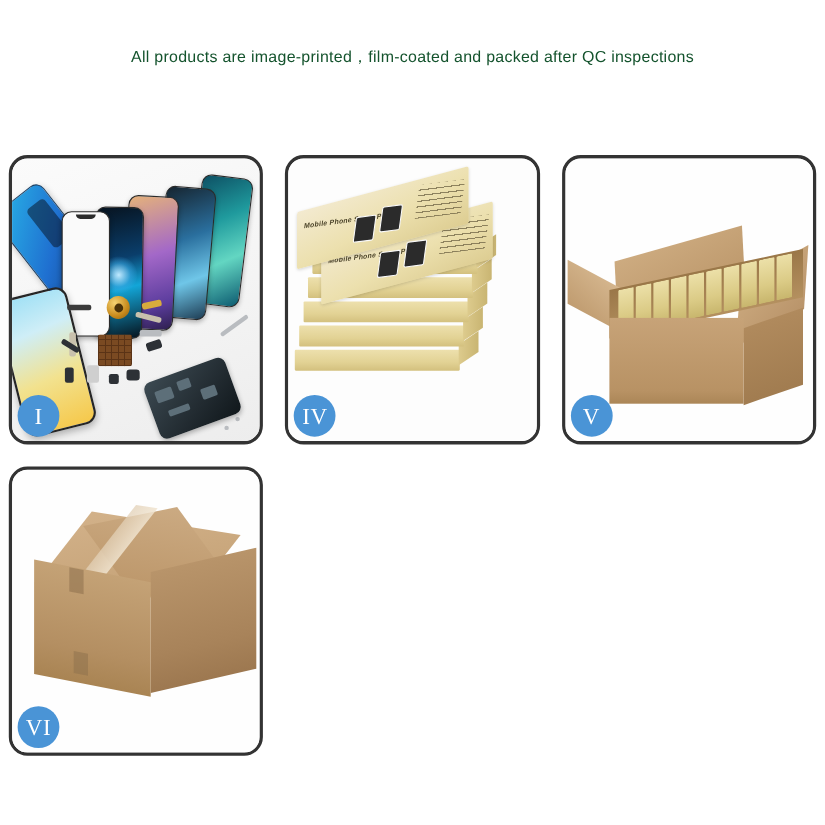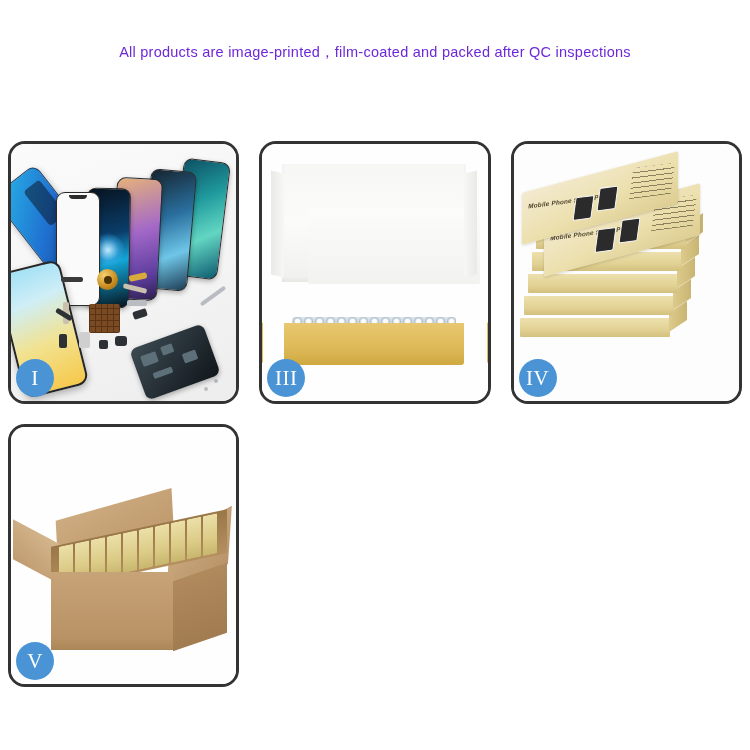--- a/index.html
+++ b/index.html
@@ -35,21 +35,21 @@
     color: #1a1a1a;
     line-height: 40px;
     white-space: nowrap;
   }
 
   .subtitle {
     margin-top: 9px;
     font-size: 14.5px;
     font-weight: 400;
     letter-spacing: 0.25px;
-    color: #6d28d9;
+    color: #14532d;
     line-height: 19px;
     white-space: nowrap;
   }
 
   
   .grid {
     position: absolute;
     top: 141px;
     left: 8px;
     width: 734px;
@@ -460,35 +460,20 @@
           <div class="lb-chip" style="left:8px;top:10px;width:16px;height:11px;"></div>
           <div class="lb-chip" style="left:30px;top:8px;width:12px;height:9px;"></div>
           <div class="lb-chip" style="left:48px;top:22px;width:14px;height:10px;"></div>
           <div class="lb-chip" style="left:14px;top:30px;width:20px;height:6px;"></div>
         </div>
       </div>
       <div class="badge">I</div>
     </div>
 
 
-    <div class="panel">
-      <div class="panel-stage">
-        <div class="p3-bg"></div>
-        <div class="mailer-lid">
-          <div class="foam"></div>
-        </div>
-        <div class="tray-left"></div>
-        <div class="tray-right"></div>
-        <div class="tray-bubble">
-          <div class="bb"></div>
-        </div>
-        <div class="box-tray"></div>
-      </div>
-      <div class="badge">III</div>
-    </div>
 
     <div class="panel">
       <div class="panel-stage">
         <div class="p4-bg"></div>
         <div class="stack">
 
           <div class="sbox" style="left:0px;top:150px;">
               <div class="face-r"></div>
             </div>
           <div class="sbox" style="left:4px;top:128px;">
@@ -540,15 +525,28 @@
           <div class="ibox"></div>
           <div class="ibox"></div>
           <div class="ibox"></div>
         </div>
         <div class="carton-side"></div>
         <div class="carton-front"></div>
       </div>
       <div class="badge">V</div>
     </div>
 
+    <div class="panel">
+      <div class="panel-stage">
+        <div class="p6-bg"></div>
+        <div class="sealed-top"></div>
+        <div class="sealed-top2"></div>
+        <div class="tape"></div>
+        <div class="sealed-side"></div>
+        <div class="sealed-front"></div>
+        <div class="tape-tab"></div>
+        <div class="tape-tab2"></div>
+      </div>
+      <div class="badge">VI</div>
+    </div>
 
   </div>
 </div>
 
 </body></html>

